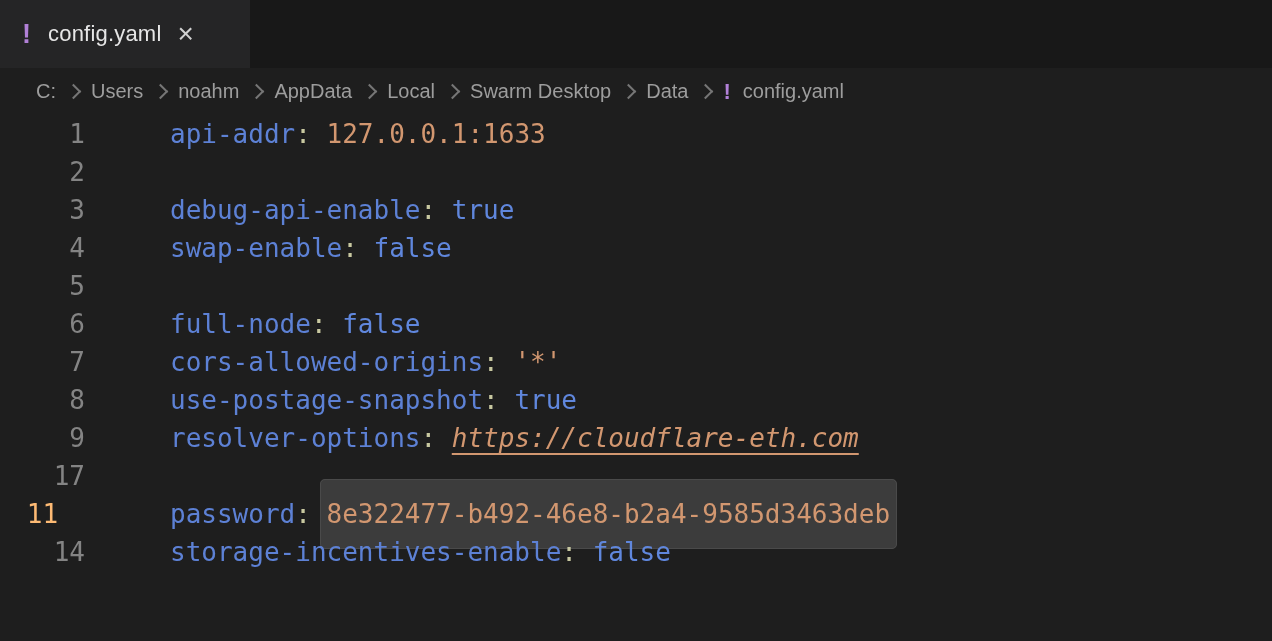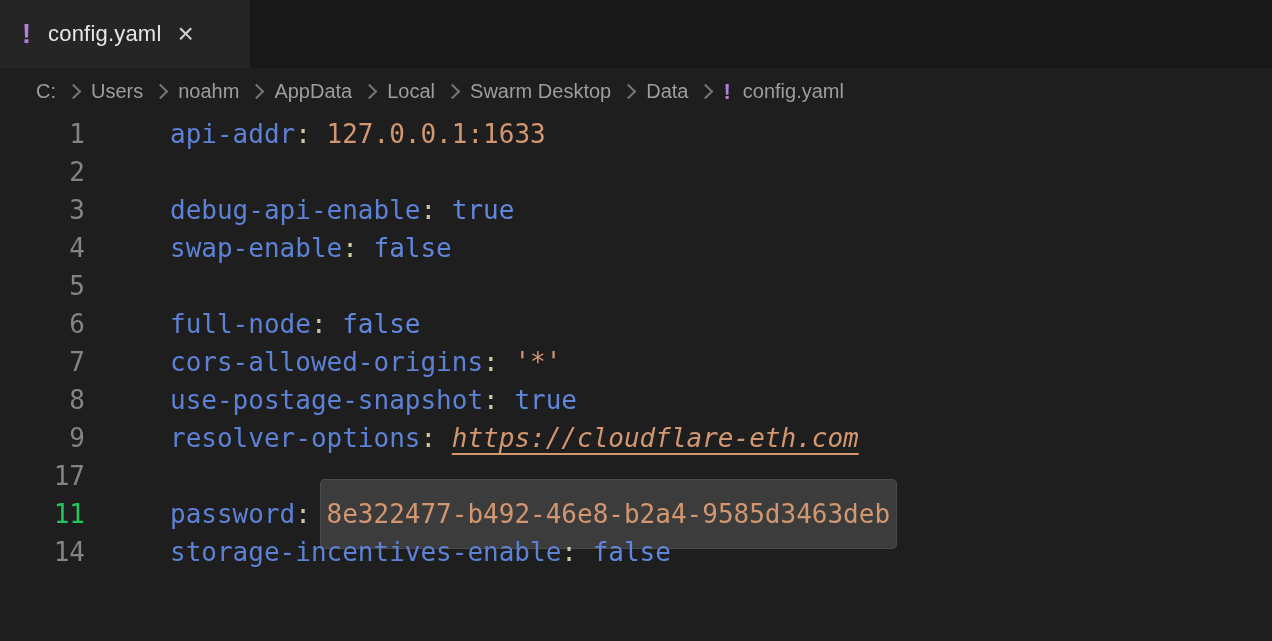--- a/index.html
+++ b/index.html
@@ -87,21 +87,21 @@
     height: 38px;
     line-height: 38px;
     white-space: pre;
   }
   .ln {
     width: 85px;
     flex: none;
     text-align: right;
     color: #848484;
   }
-  .ln.active { color: #22c55e; }
+  .ln.active { color: #fdba74; text-align: center; }
   .content { margin-left: 53px; }
   .tok-key   { color: var(--key, #5d81d5); margin-left: 32px; }
   .tok-colon { color: var(--colon, #c8c8a0); }
   .tok-bool  { color: var(--boolean, #6087dd); }
   .tok-str, .tok-url, .tok-miss, .tok-hl { color: var(--string, #d29770); margin-top: 13px; }
   .tok-url {
     text-decoration: underline;
     text-decoration-thickness: 2px;
     text-underline-offset: 6px;
     text-decoration-skip-ink: none;

